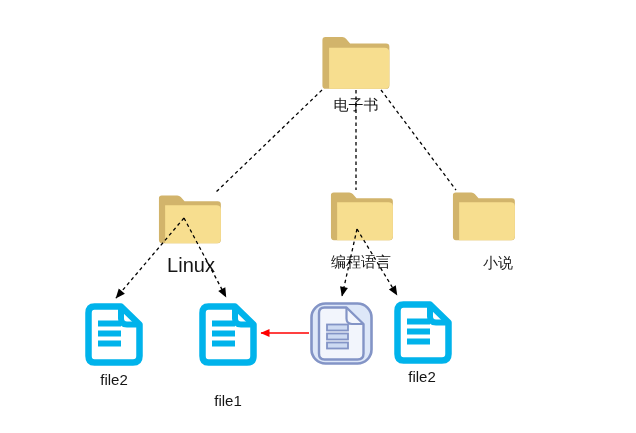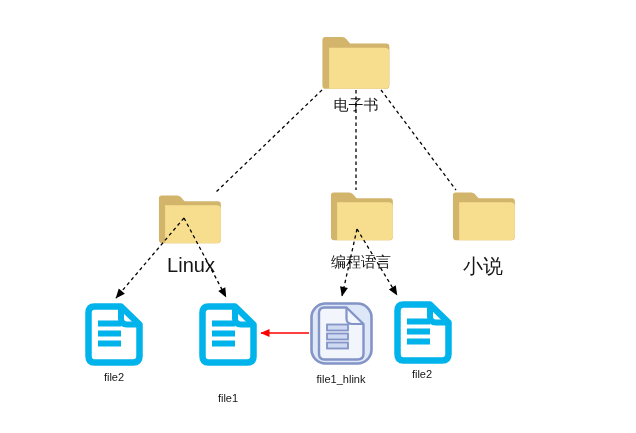--- a/index.html
+++ b/index.html
@@ -4,21 +4,21 @@
 <style>
   html,body{margin:0;padding:0;background:#fff;}
   .canvas{
     position:relative;width:636px;height:433px;background:#FFFFFF;
     font-family:"Liberation Sans",sans-serif;overflow:hidden;
   }
   .node{position:absolute;}
   .node svg{display:block;width:100%;height:100%;}
   .label{
     position:absolute;transform:translateX(-50%);
-    font-size:11px;color:#151515;white-space:nowrap;line-height:1.2;
+    font-size:15px;color:#151515;white-space:nowrap;line-height:1.2;
   }
   .edges{position:absolute;left:0;top:0;pointer-events:none;}
   .dash{stroke:#000000;stroke-width:1.3;fill:none;stroke-dasharray:3.4 3.1;}
   .solidred{stroke:#FF0000;stroke-width:1.5;fill:none;}
   .defs-hidden{position:absolute;width:0;height:0;overflow:hidden;}
 </style>
 </head>
 <body>
 
 <div class="canvas">
@@ -66,42 +66,41 @@
         <use href="#sym-folder"></use>
       </svg>
   </div>
   <div class="label" style="left:361px;top:253px;font-size:15px">编程语言</div>
 
   <div class="node" style="left:452px;top:187px;width:64px;height:56px">
     <svg viewBox="0 0 68 56">
         <use href="#sym-folder"></use>
       </svg>
   </div>
-  <div class="label" style="left:483px;top:254px;font-size:20px">小说</div>
+  <div class="label" style="left:498px;top:254px;font-size:15px">小说</div>
 
   <div class="node" style="left:85px;top:303px;width:58px;height:63px">
     <svg viewBox="0 0 58 63">
         <use href="#sym-file"></use>
       </svg>
   </div>
   <div class="label" style="left:114px;top:371px">file2</div>
 
   <div class="node" style="left:199px;top:303px;width:58px;height:63px">
     <svg viewBox="0 0 58 63">
         <use href="#sym-file"></use>
       </svg>
   </div>
   <div class="label" style="left:228px;top:392px">file1</div>
 
   <div class="node" style="left:310px;top:302px;width:63px;height:63px">
     <svg viewBox="0 0 63 63">
         <use href="#sym-hlink"></use>
       </svg>
   </div>
-  <div class="label" style="left:341px;top:373px">file1_hlink</div>
 
   <div class="node" style="left:394px;top:301px;width:58px;height:63px">
     <svg viewBox="0 0 58 63">
         <use href="#sym-file"></use>
       </svg>
   </div>
   <div class="label" style="left:422px;top:368px">file2</div>
 
   <svg class="edges" width="636" height="433" viewBox="0 0 636 433">
     <defs>

